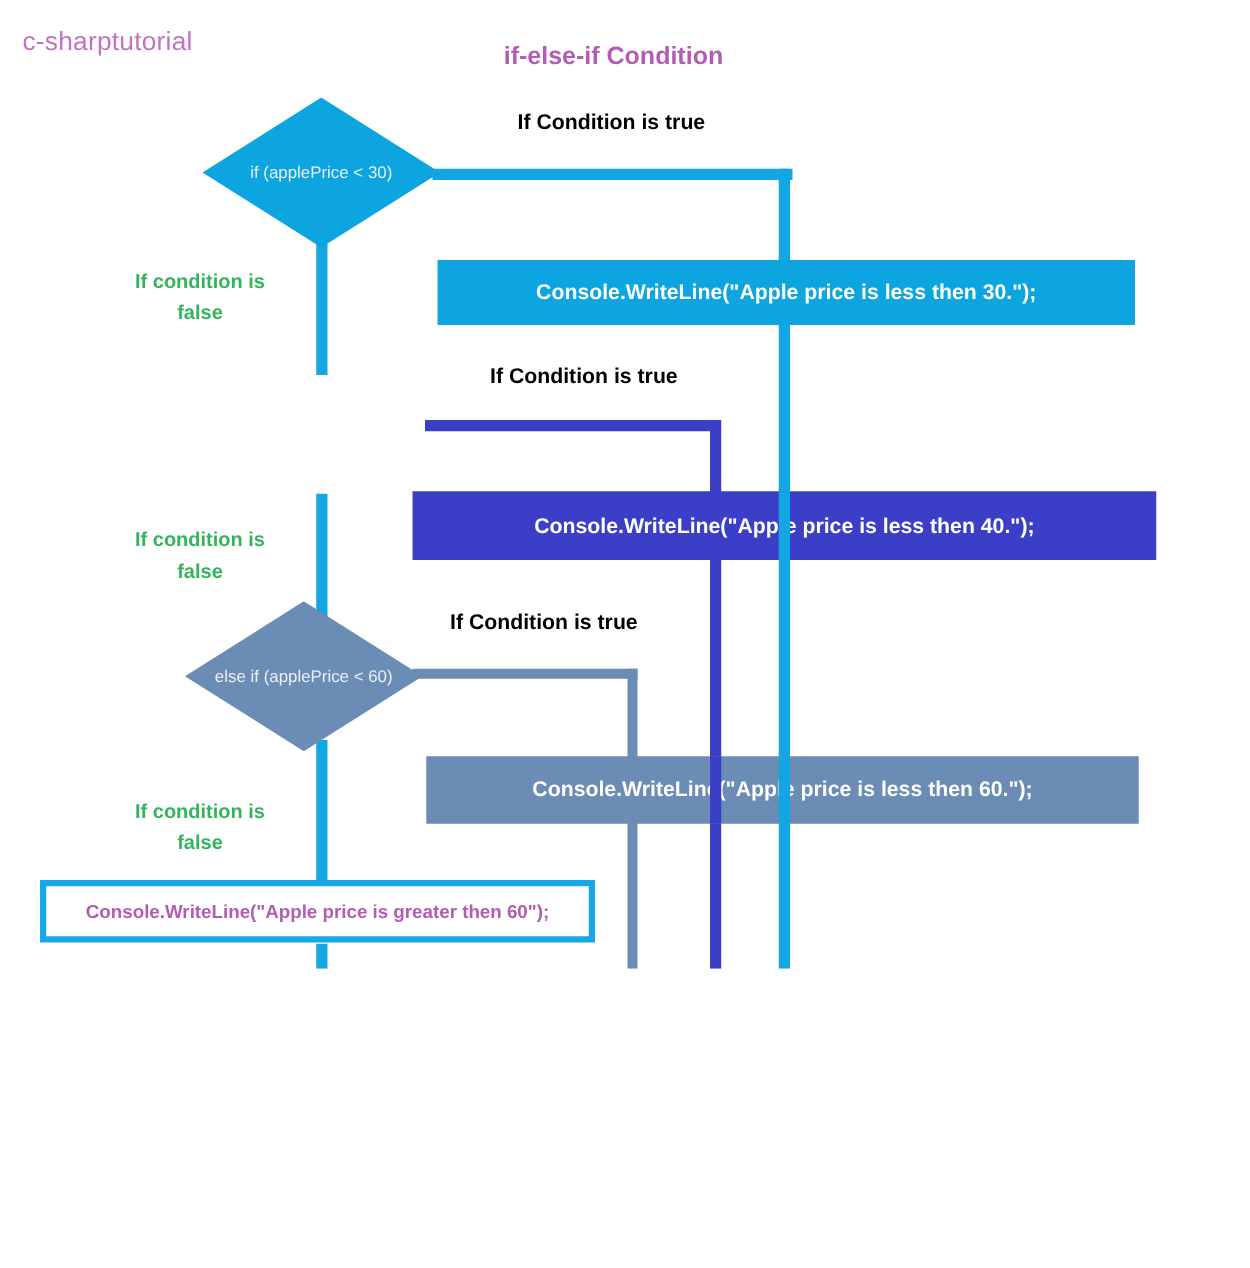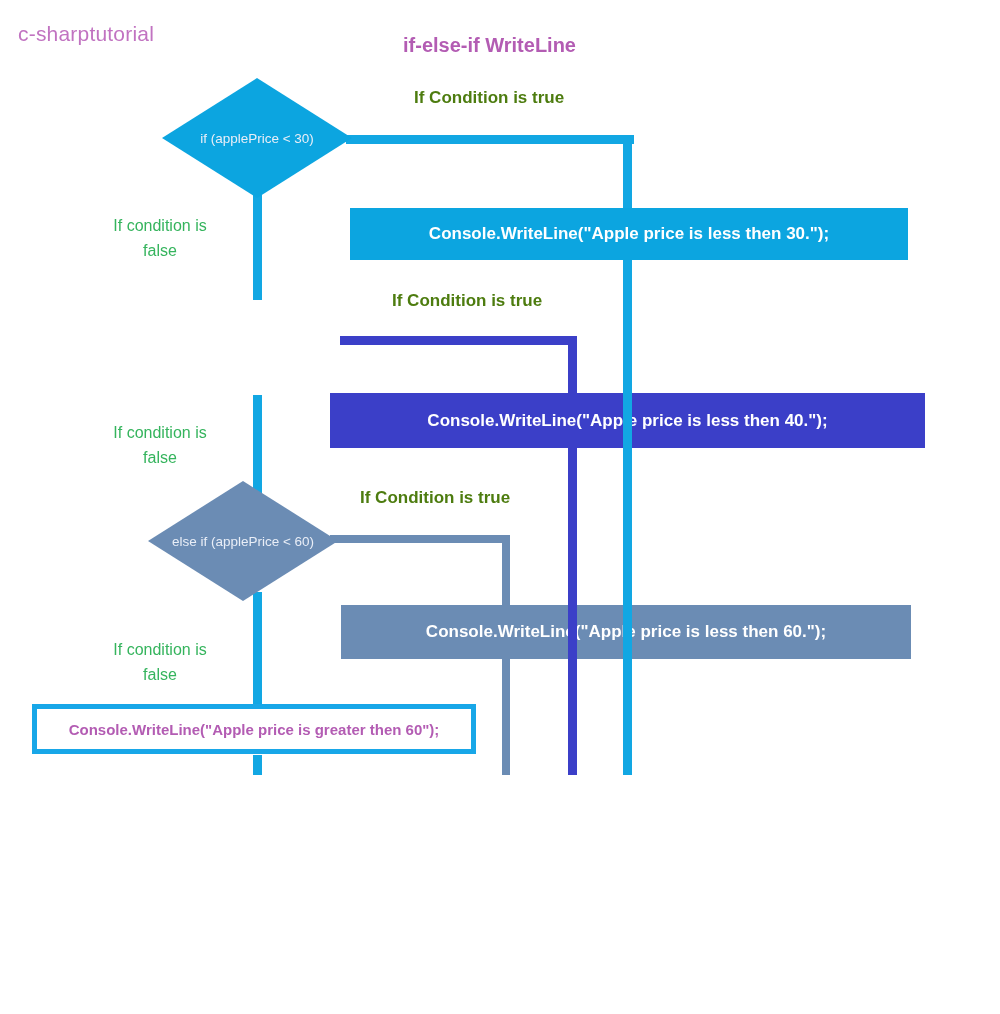--- a/index.html
+++ b/index.html
@@ -30,26 +30,26 @@
   .title {
     left: 403px; top: 34px;
     font-size: 20px;
     font-weight: bold;
     color: #b35cb3;
     white-space: nowrap;
   }
   .true-label {
     font-size: 17px;
     font-weight: bold;
-    color: #4d7c0f;
+    color: #000000;
     white-space: nowrap;
   }
   .false-label {
     font-size: 16px;
-    font-weight: normal;
+    font-weight: bold;
     color: #35b45d;
     text-align: center;
     line-height: 1.55;
     width: 160px;
   }
 
   
   .diamond {
     width: 190px;
     height: 120px;
@@ -107,21 +107,21 @@
     background: #22a84c;
   }
 </style>
 </head>
 <body>
 
 <div id="canvas">
 
   <div class="abs watermark">c-sharptutorial</div>
 
-  <div class="abs title">if-else-if WriteLine</div>
+  <div class="abs title">if-else-if Condition</div>
 
   <div class="abs true-label" style="left:414px; top:88px;">If Condition is true</div>
 
   <div class="abs true-label" style="left:392px; top:291px;">If Condition is true</div>
 
   <div class="abs true-label" style="left:360px; top:488px;">If Condition is true</div>
 
   <div class="abs false-label" style="left:80px; top:214px;">
     <div>If condition is</div>
     <div>false</div>

